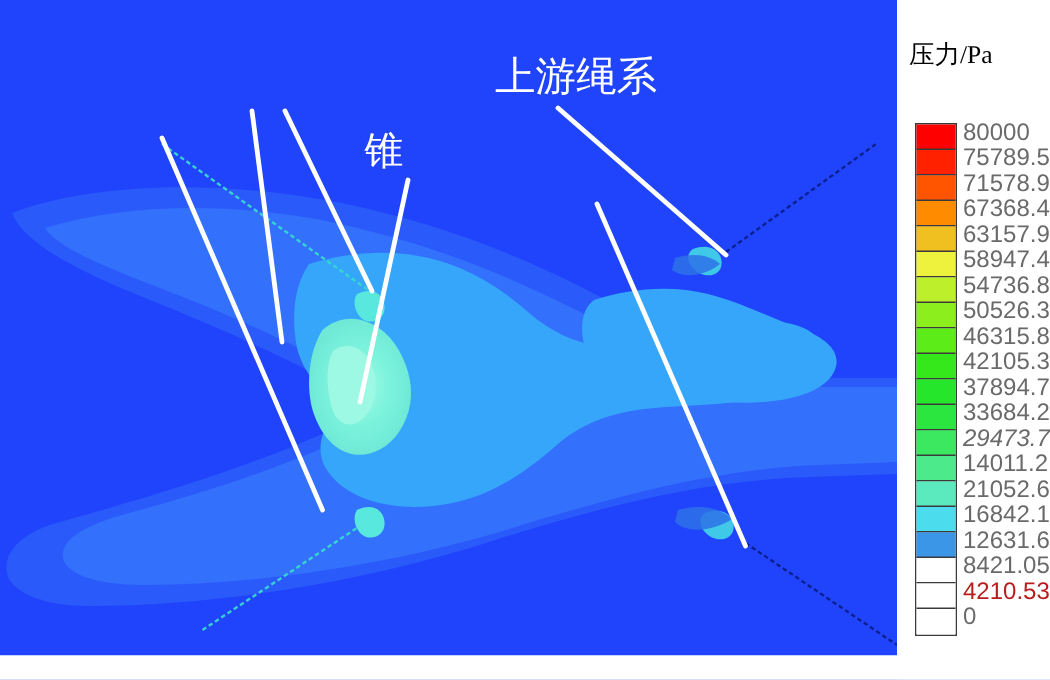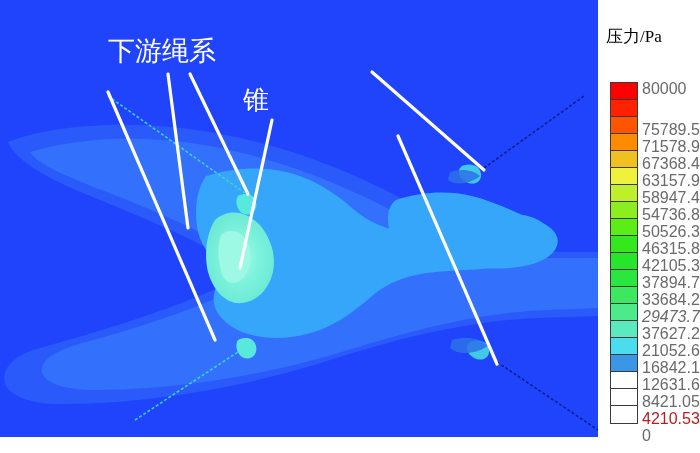--- a/index.html
+++ b/index.html
@@ -199,21 +199,21 @@
       <path fill="#2E72E8" opacity="0.85" d="M 452,340 C 466,336 480,338 488,346 C 476,354 458,356 450,348 Z"></path>
 
       <line x1="108" y1="92" x2="215" y2="340" stroke="#FFFFFF" stroke-width="3.2" stroke-linecap="round"></line>
       <line x1="168" y1="74" x2="188" y2="228" stroke="#FFFFFF" stroke-width="3.2" stroke-linecap="round"></line>
       <line x1="190" y1="74" x2="248" y2="194" stroke="#FFFFFF" stroke-width="3.2" stroke-linecap="round"></line>
       <line x1="272" y1="120" x2="240" y2="268" stroke="#FFFFFF" stroke-width="3.2" stroke-linecap="round"></line>
       <line x1="372" y1="72" x2="484" y2="170" stroke="#FFFFFF" stroke-width="3.2" stroke-linecap="round"></line>
       <line x1="398" y1="136" x2="497" y2="364" stroke="#FFFFFF" stroke-width="3.2" stroke-linecap="round"></line>
     </svg>
 
-    <div class="anno-label" id="label-downstream">下游绳系</div>
+    <div class="anno-label" id="label-upstream">上游绳系</div>
     <div class="anno-label" id="label-cone">锥</div>
   </div>
 
   <div id="legend">
     <div id="legend-title">压力/Pa</div>
 
     <div id="colorbar">
         <div class="cb-band" style="background: rgb(255, 0, 0);"></div>
         <div class="cb-band" style="background: rgb(255, 33, 0);"></div>
         <div class="cb-band" style="background: rgb(255, 85, 0);"></div>
@@ -230,33 +230,33 @@
         <div class="cb-band" style="background: rgb(77, 234, 140);"></div>
         <div class="cb-band" style="background: rgb(91, 233, 190);"></div>
         <div class="cb-band" style="background: rgb(75, 220, 238);"></div>
         <div class="cb-band" style="background: rgb(60, 150, 232);"></div>
         <div class="cb-band" style="background: rgb(255, 255, 255);"></div>
         <div class="cb-band" style="background: rgb(255, 255, 255);"></div>
         <div class="cb-band" style="background: rgb(255, 255, 255);"></div>
       </div>
     <div id="cb-ticks">
         <div class="cb-tick" style="color: rgb(106, 106, 106);">80000</div>
-        <div class="cb-tick" style="color: rgb(106, 106, 106); margin-top: 24px;">75789.5</div>
+        <div class="cb-tick" style="color: rgb(106, 106, 106);">75789.5</div>
         <div class="cb-tick" style="color: rgb(106, 106, 106);">71578.9</div>
         <div class="cb-tick" style="color: rgb(106, 106, 106);">67368.4</div>
         <div class="cb-tick" style="color: rgb(106, 106, 106);">63157.9</div>
         <div class="cb-tick" style="color: rgb(106, 106, 106);">58947.4</div>
         <div class="cb-tick" style="color: rgb(106, 106, 106);">54736.8</div>
         <div class="cb-tick" style="color: rgb(106, 106, 106);">50526.3</div>
         <div class="cb-tick" style="color: rgb(106, 106, 106);">46315.8</div>
         <div class="cb-tick" style="color: rgb(106, 106, 106);">42105.3</div>
         <div class="cb-tick" style="color: rgb(106, 106, 106);">37894.7</div>
         <div class="cb-tick" style="color: rgb(106, 106, 106);">33684.2</div>
         <div class="cb-tick" style="color: rgb(106, 106, 106); font-style: italic;">29473.7</div>
-        <div class="cb-tick" style="color: rgb(106, 106, 106);">37627.2</div>
+        <div class="cb-tick" style="color: rgb(106, 106, 106);">14011.2</div>
         <div class="cb-tick" style="color: rgb(106, 106, 106);">21052.6</div>
         <div class="cb-tick" style="color: rgb(106, 106, 106);">16842.1</div>
         <div class="cb-tick" style="color: rgb(106, 106, 106);">12631.6</div>
         <div class="cb-tick" style="color: rgb(106, 106, 106);">8421.05</div>
         <div class="cb-tick" style="color: #b91c1c;">4210.53</div>
         <div class="cb-tick" style="color: rgb(106, 106, 106);">0</div>
       </div>
   </div>
 
 </div>

